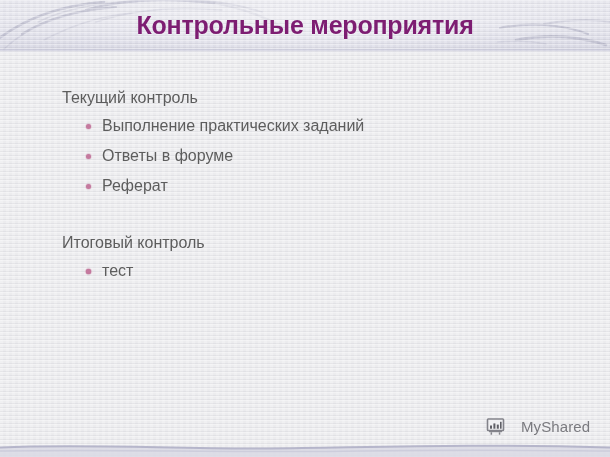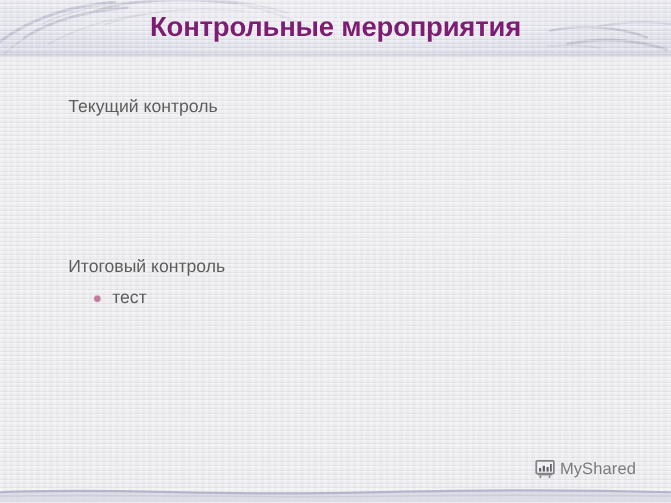--- a/index.html
+++ b/index.html
@@ -170,21 +170,21 @@
     position: absolute;
     left: 486px;
     top: 418px;
     width: 118px;
     z-index: 9;
     text-align: left;
   }
   #watermark-row {
     display: flex;
     align-items: center;
-    gap: 4px;
+    gap: 16px;
   }
   #myshared-icon {
     width: 19px;
     height: 17px;
     flex: 0 0 auto;
     display: block;
   }
   #myshared-text {
     font-size: 15px;
     color: #7a7a7f;
@@ -225,20 +225,34 @@
       </g>
     </svg>
     <div id="slide-title">Контрольные мероприятия</div>
   </div>
   <div id="header-bottom-edge"></div>
 
   <div id="content">
 
     <div class="group group-1">
       <div class="group-heading">Текущий контроль</div>
+      <ul class="bullet-list">
+        <li class="bullet-item">
+          <span class="bullet-dot"></span>
+          <span>Выполнение практических заданий</span>
+        </li>
+        <li class="bullet-item">
+          <span class="bullet-dot"></span>
+          <span>Ответы в форуме</span>
+        </li>
+        <li class="bullet-item">
+          <span class="bullet-dot"></span>
+          <span>Реферат</span>
+        </li>
+      </ul>
     </div>
 
     <div class="group group-2">
       <div class="group-heading">Итоговый контроль</div>
       <ul class="bullet-list">
         <li class="bullet-item">
           <span class="bullet-dot"></span>
         </li>
         <li class="bullet-item">
           <span class="bullet-dot"></span>

